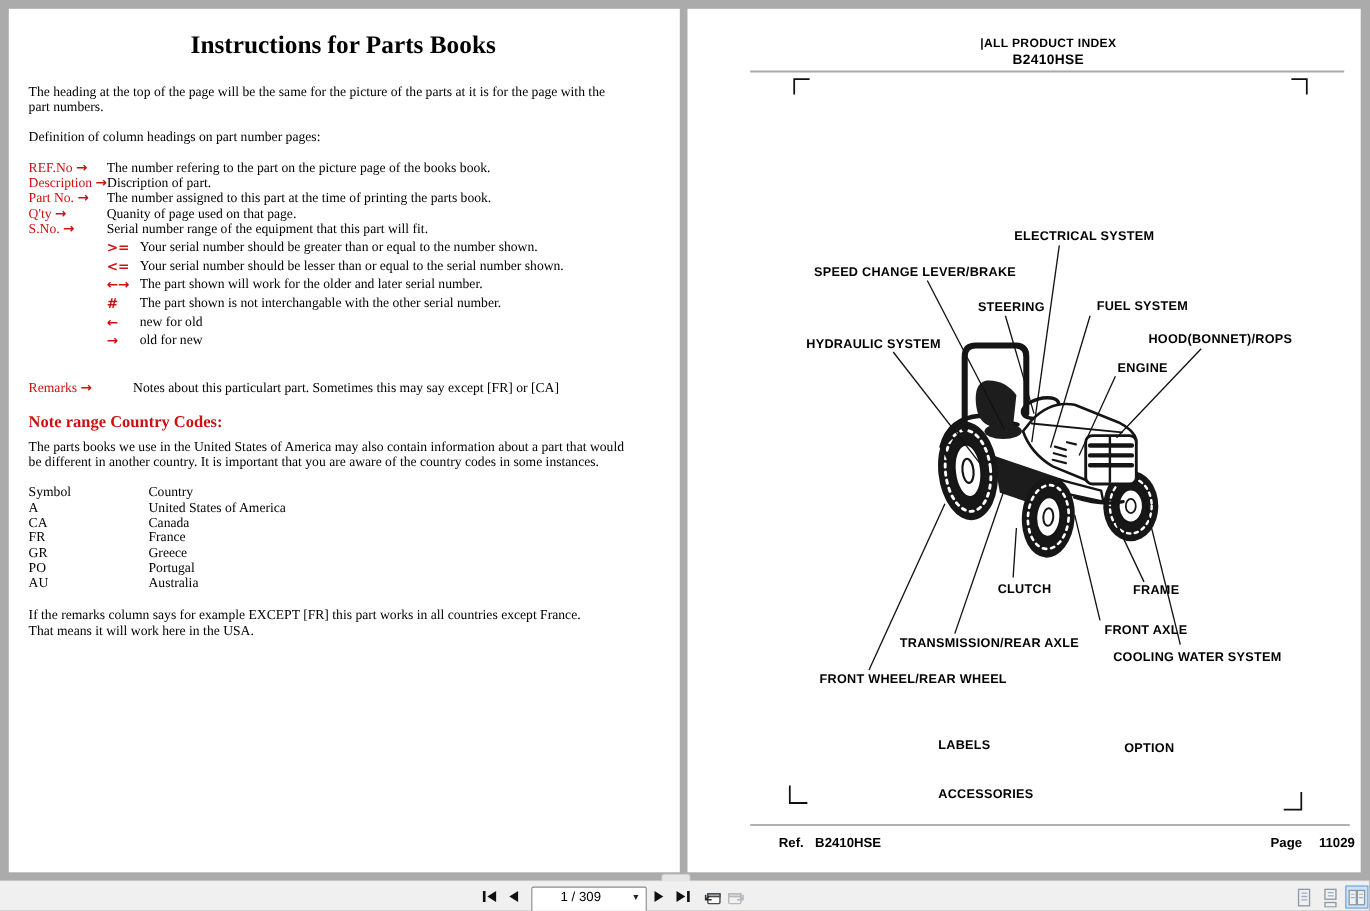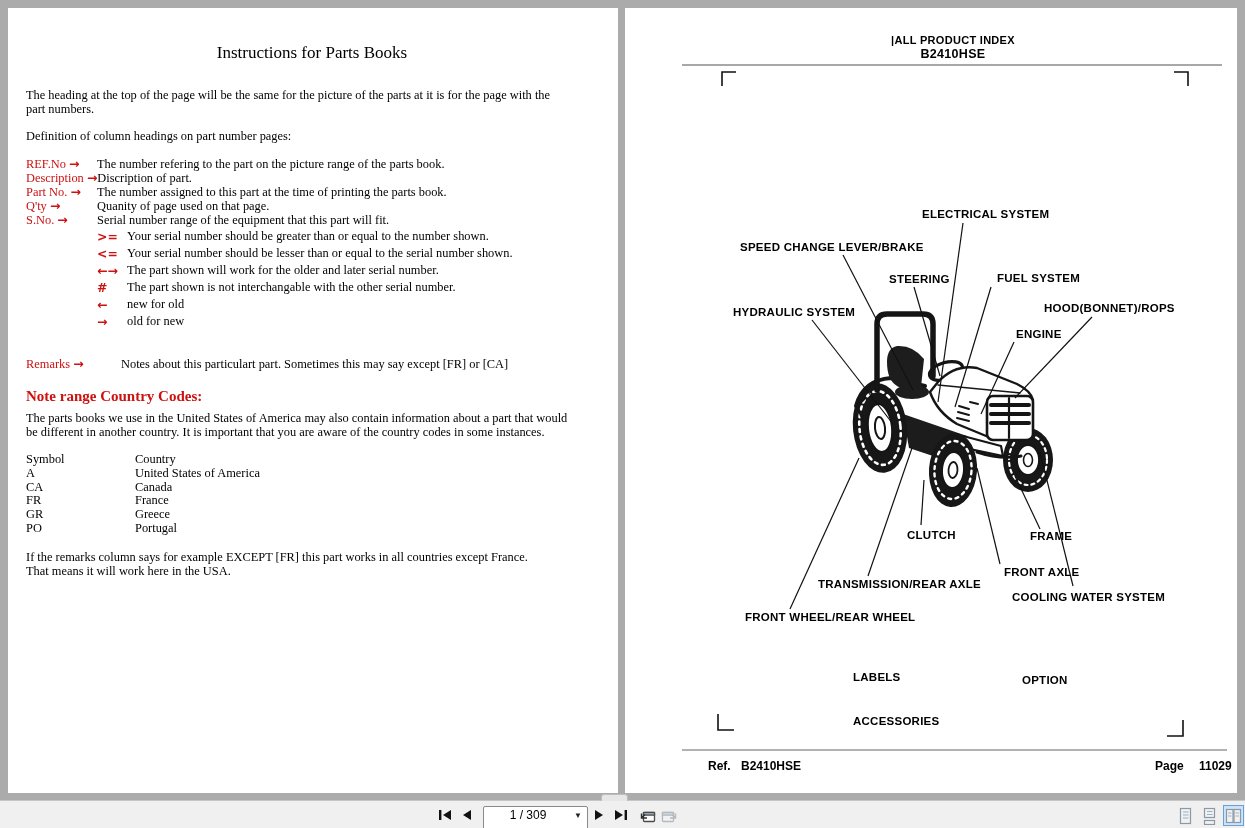--- a/index.html
+++ b/index.html
@@ -7,21 +7,21 @@
   body { font-family:"Liberation Sans", sans-serif; background:#ababab; position:relative; overflow:hidden; }
 
   
   .canvas { position:absolute; left:0; top:0; width:1245px; height:800px; background:#ababab; }
   .page { position:absolute; top:8px; height:785px; background:#ffffff; }
   .page-left  { left:8px;   width:610px; }
   .page-right { left:625px; width:612px; }
 
   
   .page-left { font-family:"Liberation Serif","DejaVu Serif",serif; color:#000; font-size:12.4px; line-height:14px; padding:0 20px 0 18px; }
-  .page-left h1 { font-size:17px; line-height:22px; text-align:center; margin-top:34px; font-weight:normal; }
+  .page-left h1 { font-size:23px; line-height:22px; text-align:center; margin-top:22px; font-weight:bold; }
   .p-intro { margin-top:24px; max-width:545px; }
   .p-defintro { margin-top:13px; }
   #definitions { margin-top:14px; }
   .defrow { display:flex; margin-top:0; }
   .defrow:last-child { margin-top:28px;gap:24px; }
   .deflabel { flex:0 0 71px; white-space:nowrap; }
   .defdesc { flex:1; }
   .red { color:#cc1111; }
   .arrow { font-family:"DejaVu Sans",sans-serif; font-weight:bold; }
   .subrow { display:flex; margin-left:71px; margin-top:2px; line-height:15px; }
@@ -68,21 +68,21 @@
 
 <div class="canvas">
 
   <div class="page page-left">
     <h1>Instructions for Parts Books</h1>
     <p class="p-intro">The heading at the top of the page will be the same for the picture of the parts at it is for the page with the part numbers.</p>
     <p class="p-defintro">Definition of column headings on part number pages:</p>
     <div id="definitions">
         <div class="defrow">
           <span class="deflabel"><span class="red">REF.No </span><span class="red arrow">→</span></span>
-          <span class="defdesc">The number refering to the part on the picture range of the parts book.</span>
+          <span class="defdesc">The number refering to the part on the picture page of the books book.</span>
         </div>
         <div class="defrow">
           <span class="deflabel"><span class="red">Description </span><span class="red arrow">→</span></span>
           <span class="defdesc">Discription of part.</span>
         </div>
         <div class="defrow">
           <span class="deflabel"><span class="red">Part No. </span><span class="red arrow">→</span></span>
           <span class="defdesc">The number assigned to this part at the time of printing the parts book.</span>
         </div>
         <div class="defrow">
@@ -141,20 +141,24 @@
           <span class="csym">FR</span>
           <span class="cname">France</span>
         </div>
         <div class="crow">
           <span class="csym">GR</span>
           <span class="cname">Greece</span>
         </div>
         <div class="crow">
           <span class="csym">PO</span>
           <span class="cname">Portugal</span>
+        </div>
+        <div class="crow">
+          <span class="csym">AU</span>
+          <span class="cname">Australia</span>
         </div>
       </div>
     <div id="closing">
         <div>If the remarks column says for example EXCEPT [FR] this part works in all countries except France.</div>
         <div>That means it will work here in the USA.</div>
       </div>
   </div>
 
   <div class="page page-right">
     <svg id="diagram-svg" width="612" height="785" viewBox="0 0 612 785" xmlns="http://www.w3.org/2000/svg">

